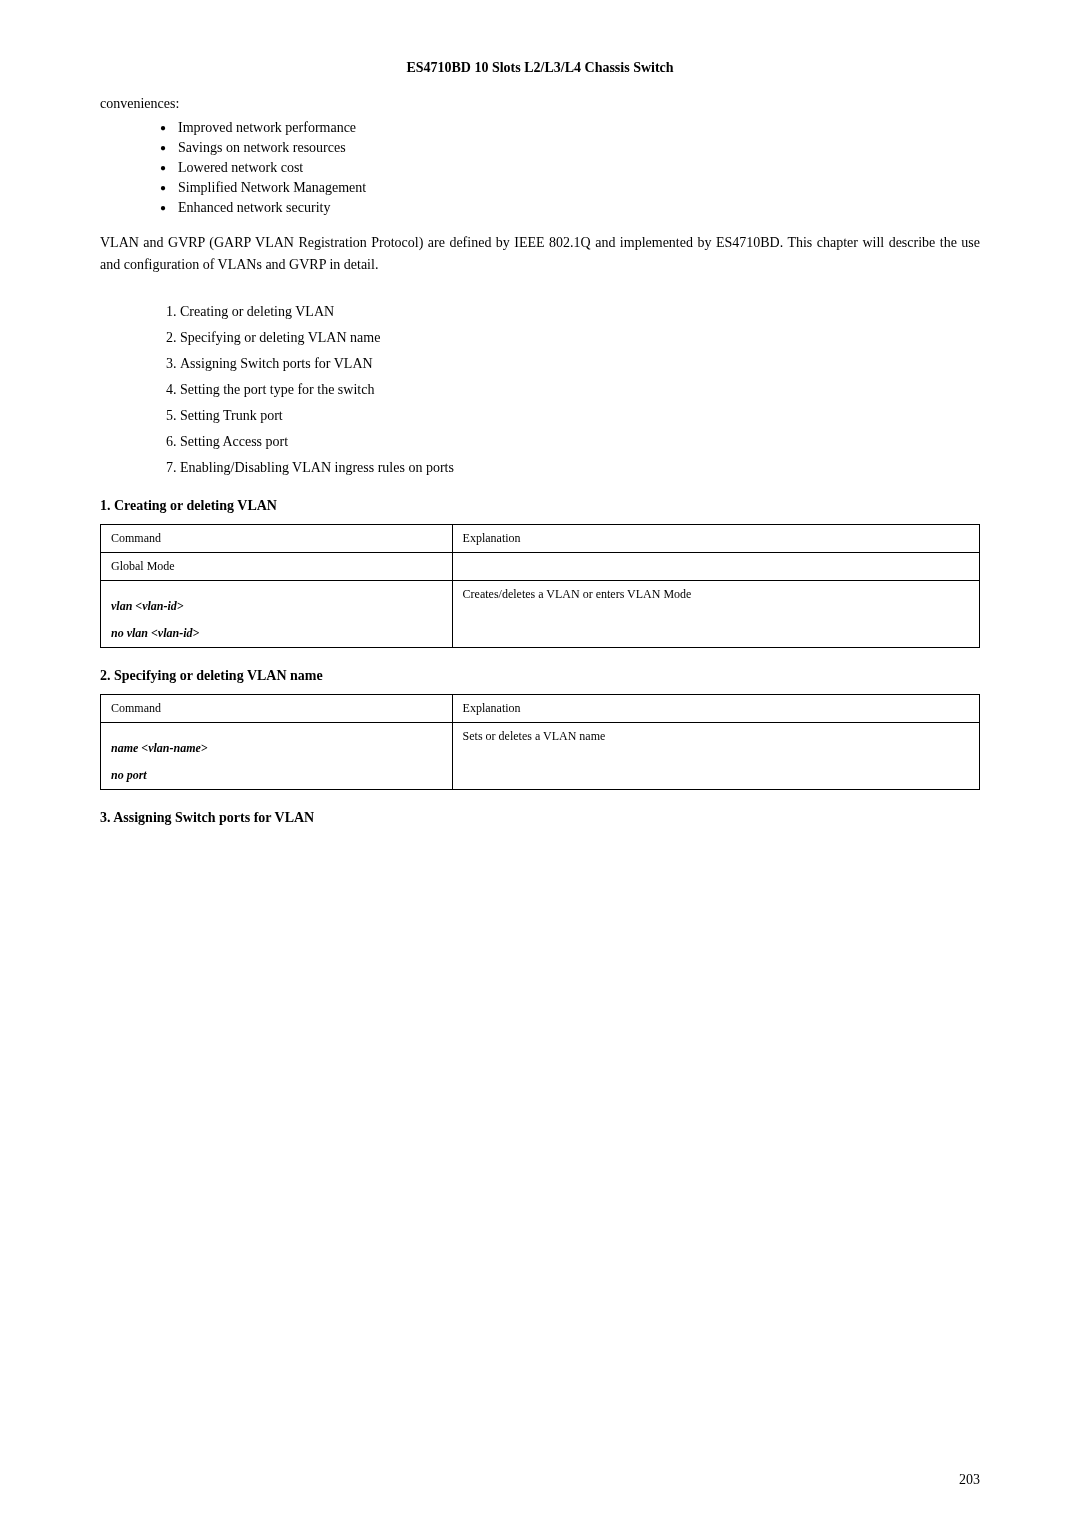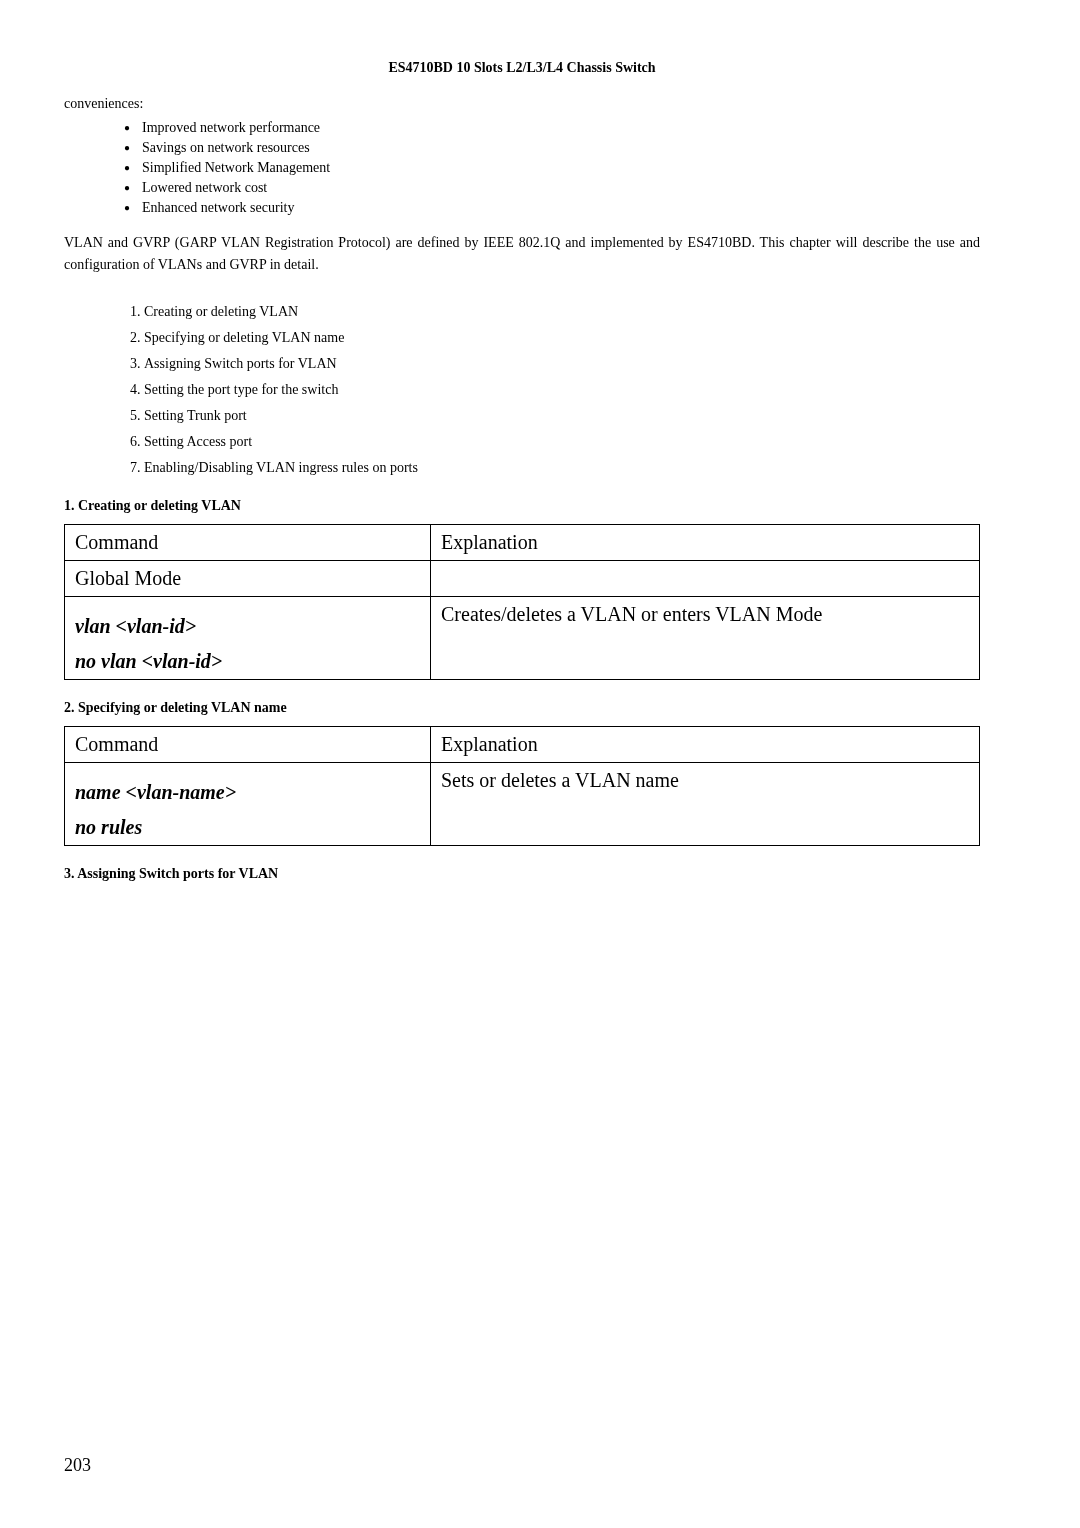--- a/index.html
+++ b/index.html
@@ -13,21 +13,21 @@
       font-family: 'Times New Roman', Times, serif;
       font-size: 14px;
       color: #000000;
       width: 1080px;
       min-height: 1528px;
     }
 
     .page {
       width: 1080px;
       min-height: 1528px;
-      padding: 60px 100px 60px 64px;
+      padding: 60px 100px 60px 100px;
       position: relative;
     }
 
     .page-header {
       text-align: center;
       font-weight: bold;
       font-size: 14px;
       margin-bottom: 20px;
     }
 
@@ -94,21 +94,21 @@
       font-weight: bold;
       font-size: 14px;
       margin-top: 20px;
       margin-bottom: 10px;
     }
 
     .cmd-table {
       width: 100%;
       border-collapse: collapse;
       margin-bottom: 20px;
-      font-size: 20px;
+      font-size: 12px;
     }
 
     .cmd-table td {
       border: 1px solid #000;
       padding: 6px 10px;
       vertical-align: top;
     }
 
     .cmd-table .col-command {
       width: 40%;
@@ -126,24 +126,24 @@
       font-weight: normal;
     }
 
     .cmd-table .cmd-bold {
       font-weight: bold;
       font-style: italic;
       margin-top: 12px;
     }
 
     .page-footer {
-      text-align: left;
-      font-size: 18px;
+      text-align: right;
+      font-size: 14px;
       position: absolute;
-      bottom: 52px;
+      bottom: 40px;
       width: calc(100% - 200px);
     }
   </style>
 </head>
 <body>
 
 <div class="page">
 
   <div class="page-header">
     <span>ES4710BD 10 Slots L2/L3/L4 Chassis Switch</span>
@@ -152,24 +152,24 @@
   <div class="conveniences-label">conveniences:</div>
 
   <ul class="bullet-list">
     <li>
         <span>Improved network performance</span>
       </li>
     <li>
         <span>Savings on network resources</span>
       </li>
     <li>
+        <span>Lowered network cost</span>
+      </li>
+    <li>
         <span>Simplified Network Management</span>
-      </li>
-    <li>
-        <span>Lowered network cost</span>
       </li>
     <li>
         <span>Enhanced network security</span>
       </li>
   </ul>
 
   <p class="body-text">VLAN and GVRP (GARP VLAN Registration Protocol) are defined by IEEE 802.1Q and implemented by ES4710BD. This chapter will describe the use and configuration of VLANs and GVRP in detail.</p>
 
 
 
@@ -207,21 +207,21 @@
   <div class="sub-heading">2. Specifying or deleting VLAN name</div>
   <table class="cmd-table">
     <tbody>
         <tr class="row-header">
       <td class="col-command">Command</td>
       <td class="col-explanation">Explanation</td>
     </tr>
     <tr>
       <td class="col-command">
         <div class="cmd-bold">name &lt;vlan-name&gt;</div>
-        <div class="cmd-bold">no rules</div>
+        <div class="cmd-bold">no port</div>
       </td>
       <td class="col-explanation">Sets or deletes a VLAN name</td>
     </tr>
   </tbody>
     </table>
 
   <div class="sub-heading">3. Assigning Switch ports for VLAN</div>
 
   <div class="page-footer">
     <span>203</span>

